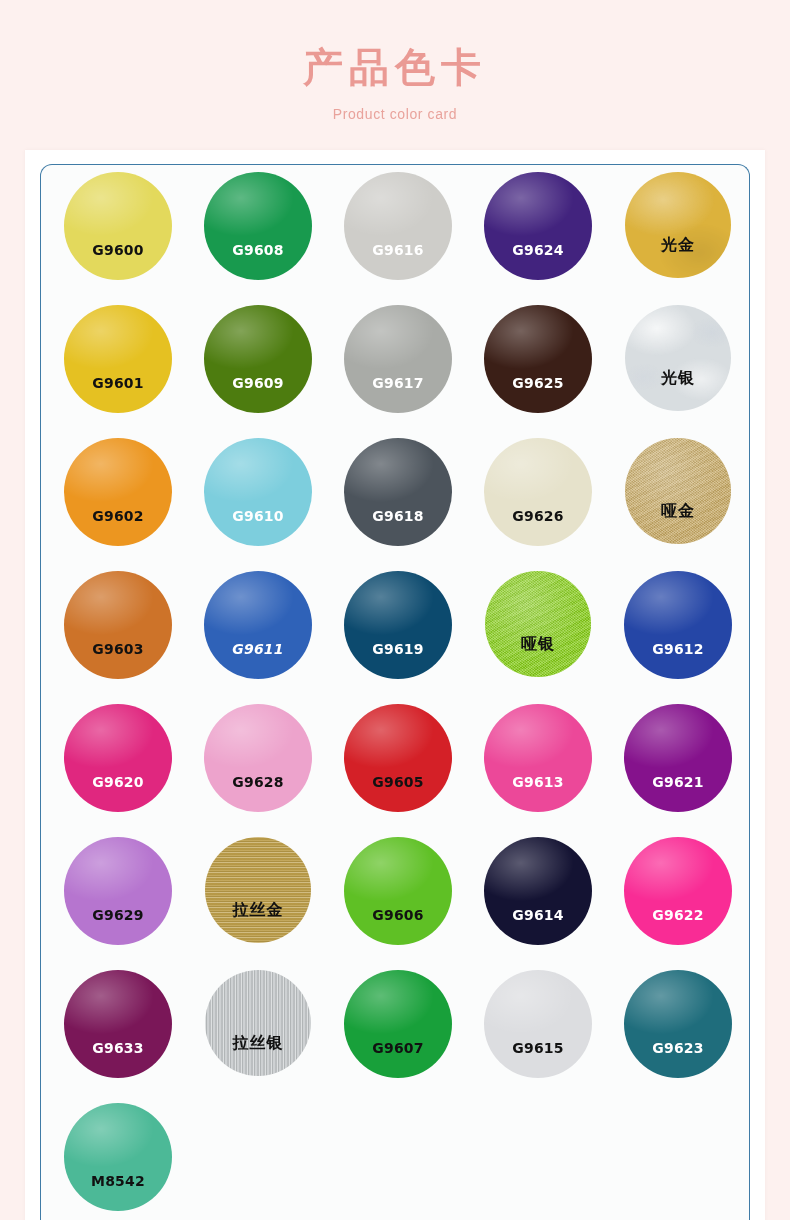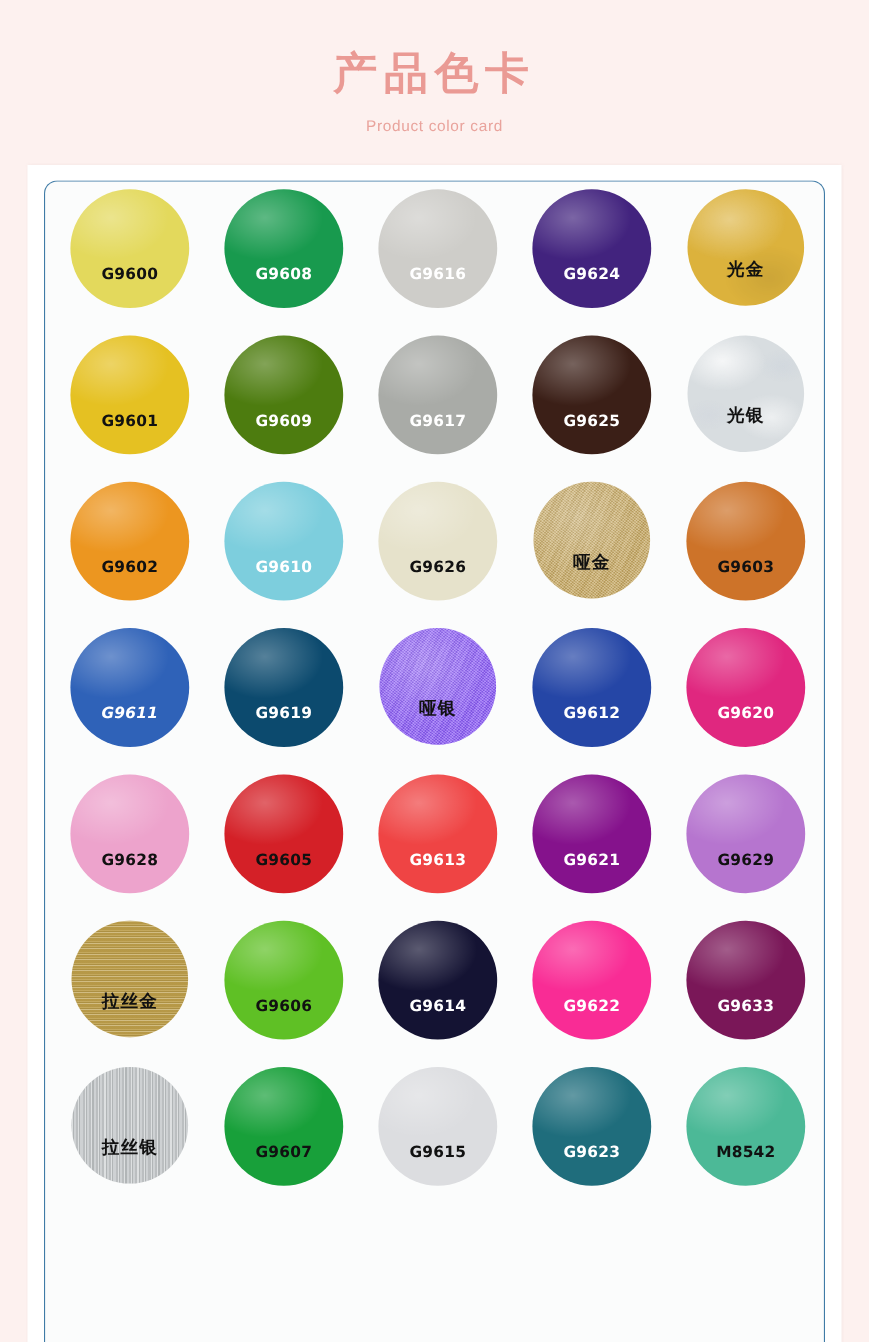--- a/index.html
+++ b/index.html
@@ -210,61 +210,65 @@
         <div class="swatch-label label-dark cn">光银</div>
       </div>
       <div class="swatch" style="background: rgb(236, 150, 32);">
         <div class="finish finish-sheen"></div>
         <div class="swatch-label label-dark">G9602</div>
       </div>
       <div class="swatch" style="background: rgb(125, 206, 221);">
         <div class="finish finish-sheen"></div>
         <div class="swatch-label label-light">G9610</div>
       </div>
+      <div class="swatch" style="background: rgb(76, 84, 92);">
+        <div class="finish finish-sheen"></div>
+        <div class="swatch-label label-light">G9618</div>
+      </div>
       <div class="swatch" style="background: rgb(230, 226, 203);">
         <div class="finish finish-sheen"></div>
         <div class="swatch-label label-dark">G9626</div>
       </div>
       <div class="swatch metallic" style="background: rgb(198, 168, 99);">
         <div class="finish finish-grain"></div>
         <div class="swatch-label label-dark cn">哑金</div>
       </div>
       <div class="swatch" style="background: rgb(205, 115, 41);">
         <div class="finish finish-sheen"></div>
         <div class="swatch-label label-dark">G9603</div>
       </div>
       <div class="swatch" style="background: rgb(47, 98, 184); font-style: italic;">
         <div class="finish finish-sheen"></div>
         <div class="swatch-label label-light">G9611</div>
       </div>
       <div class="swatch" style="background: #0c4a6e;">
         <div class="finish finish-sheen"></div>
         <div class="swatch-label label-light">G9619</div>
       </div>
-      <div class="swatch metallic" style="background: #8b5cf6;">
+      <div class="swatch metallic" style="background: #84cc16;">
         <div class="finish finish-grain"></div>
         <div class="swatch-label label-dark cn">哑银</div>
       </div>
       <div class="swatch" style="background: rgb(37, 70, 166);">
         <div class="finish finish-sheen"></div>
         <div class="swatch-label label-light">G9612</div>
       </div>
       <div class="swatch" style="background: rgb(224, 39, 127);">
         <div class="finish finish-sheen"></div>
         <div class="swatch-label label-light">G9620</div>
       </div>
       <div class="swatch" style="background: rgb(237, 163, 204);">
         <div class="finish finish-sheen"></div>
         <div class="swatch-label label-dark">G9628</div>
       </div>
       <div class="swatch" style="background: rgb(212, 32, 39);">
         <div class="finish finish-sheen"></div>
         <div class="swatch-label label-dark">G9605</div>
       </div>
-      <div class="swatch" style="background: #ef4444; justify-content: center;">
+      <div class="swatch" style="background: #ec4899; justify-content: center;">
         <div class="finish finish-sheen"></div>
         <div class="swatch-label label-light">G9613</div>
       </div>
       <div class="swatch" style="background: rgb(133, 18, 140);">
         <div class="finish finish-sheen"></div>
         <div class="swatch-label label-light">G9621</div>
       </div>
       <div class="swatch" style="background: rgb(182, 117, 207);">
         <div class="finish finish-sheen"></div>
         <div class="swatch-label label-dark">G9629</div>

